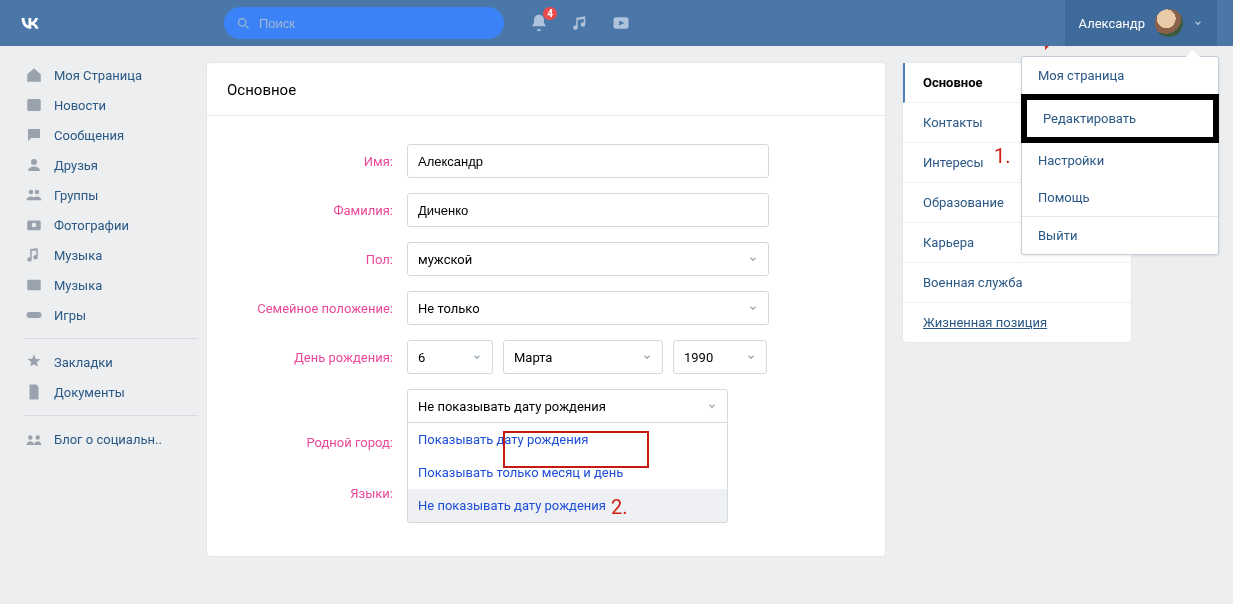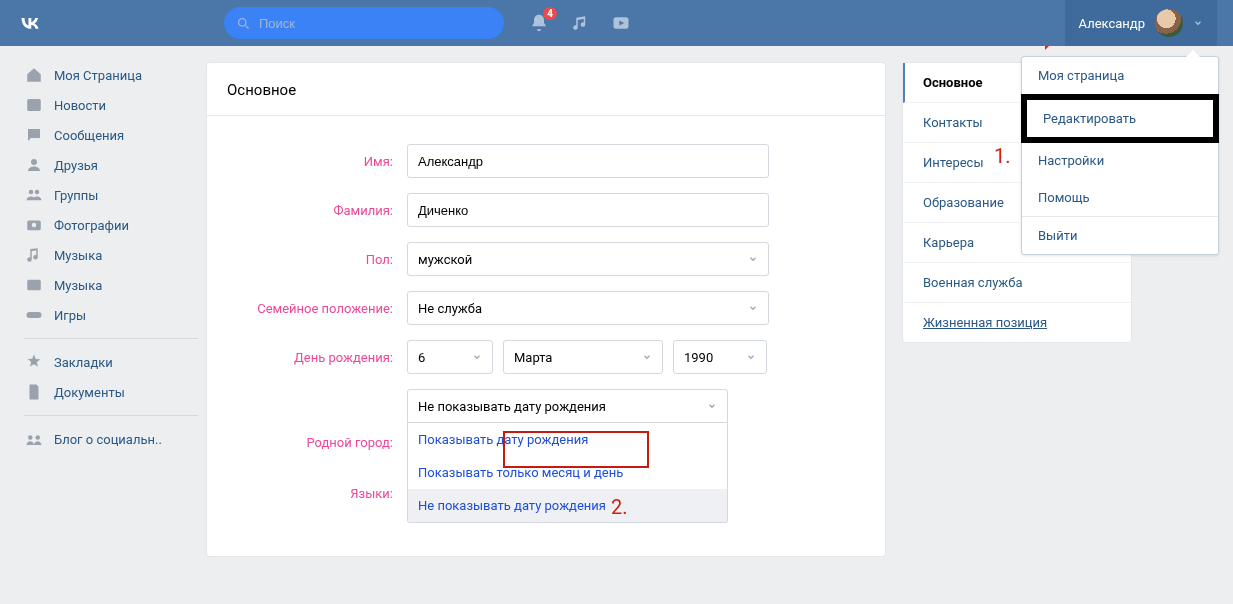--- a/index.html
+++ b/index.html
@@ -389,21 +389,21 @@
               <svg width="10" height="10" viewBox="0 0 24 24" fill="none" stroke="currentColor" stroke-width="3">
                 <path d="M6 9l6 6 6-6"></path>
               </svg>
             </span>
         </div>
       </div>
 
       <div class="form-row">
         <div class="form-label">Семейное положение:</div>
         <div class="form-control">
-          <span>Не служба</span>
+          <span>Не только</span>
           <span class="select-caret">
               <svg width="10" height="10" viewBox="0 0 24 24" fill="none" stroke="currentColor" stroke-width="3">
                 <path d="M6 9l6 6 6-6"></path>
               </svg>
             </span>
         </div>
       </div>
 
       <div class="form-row">
         <div class="form-label">День рождения:</div>

